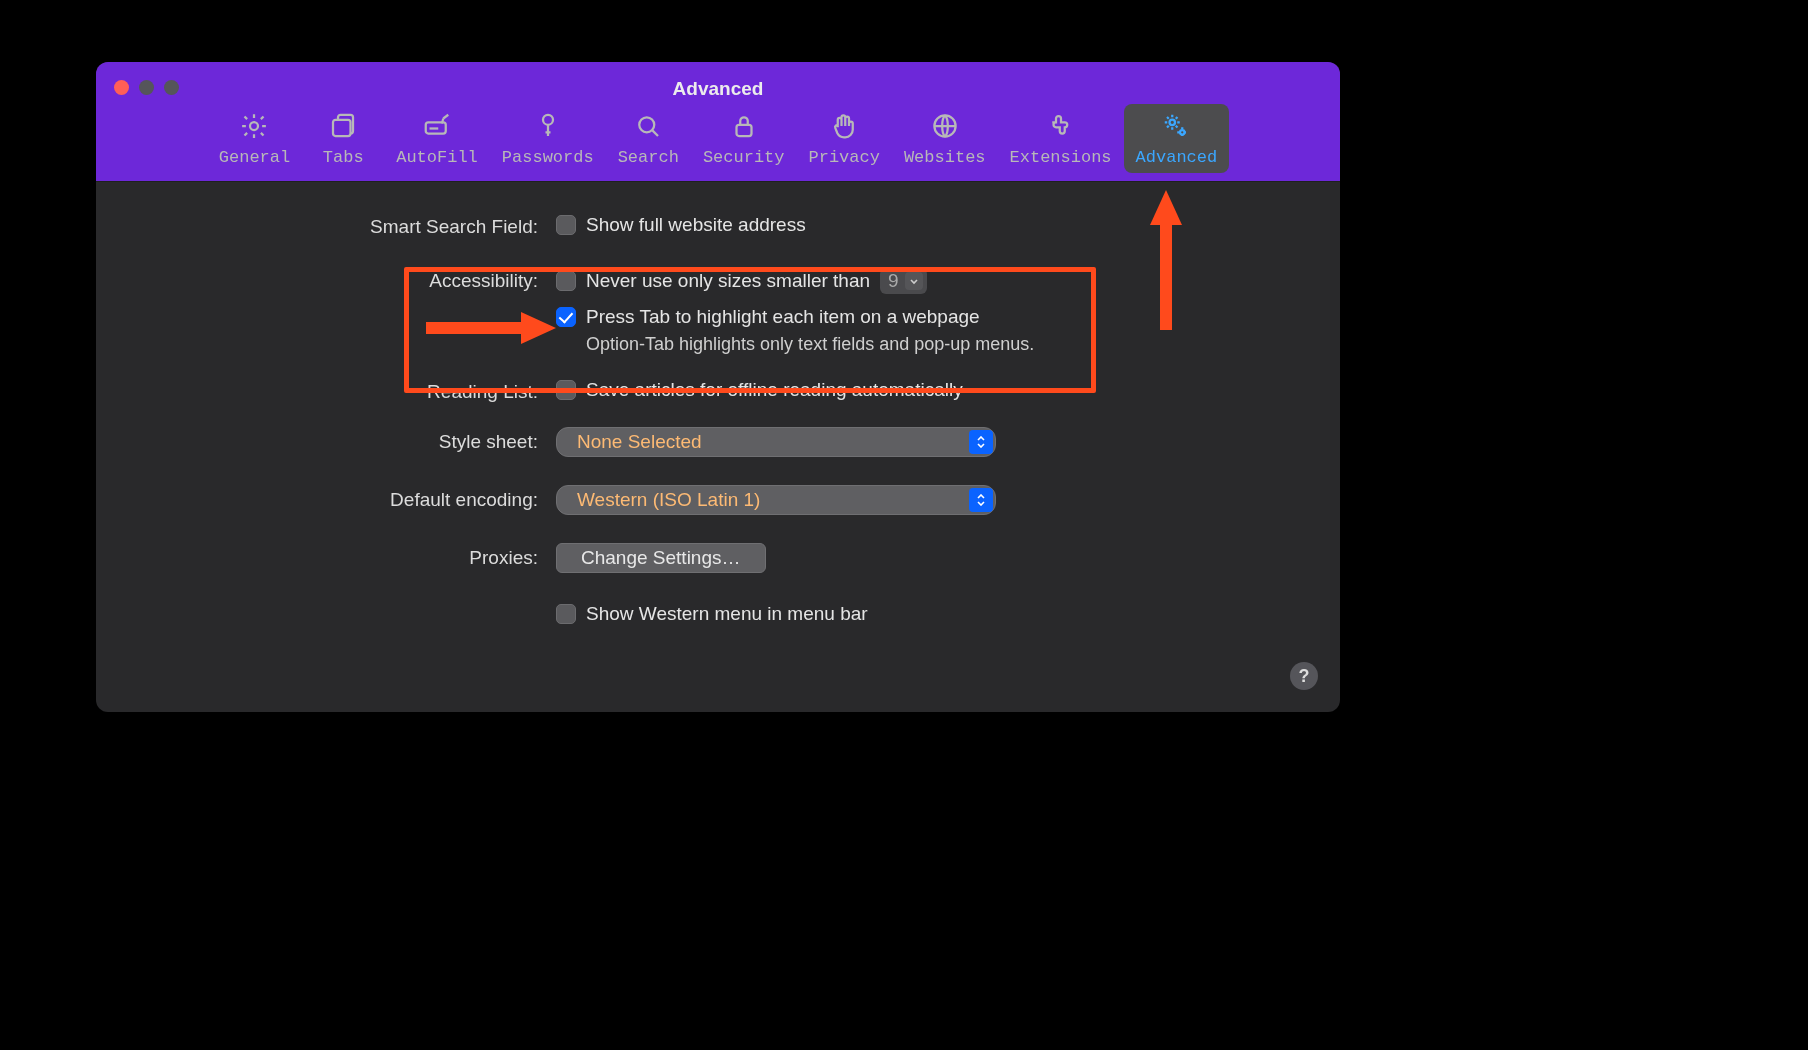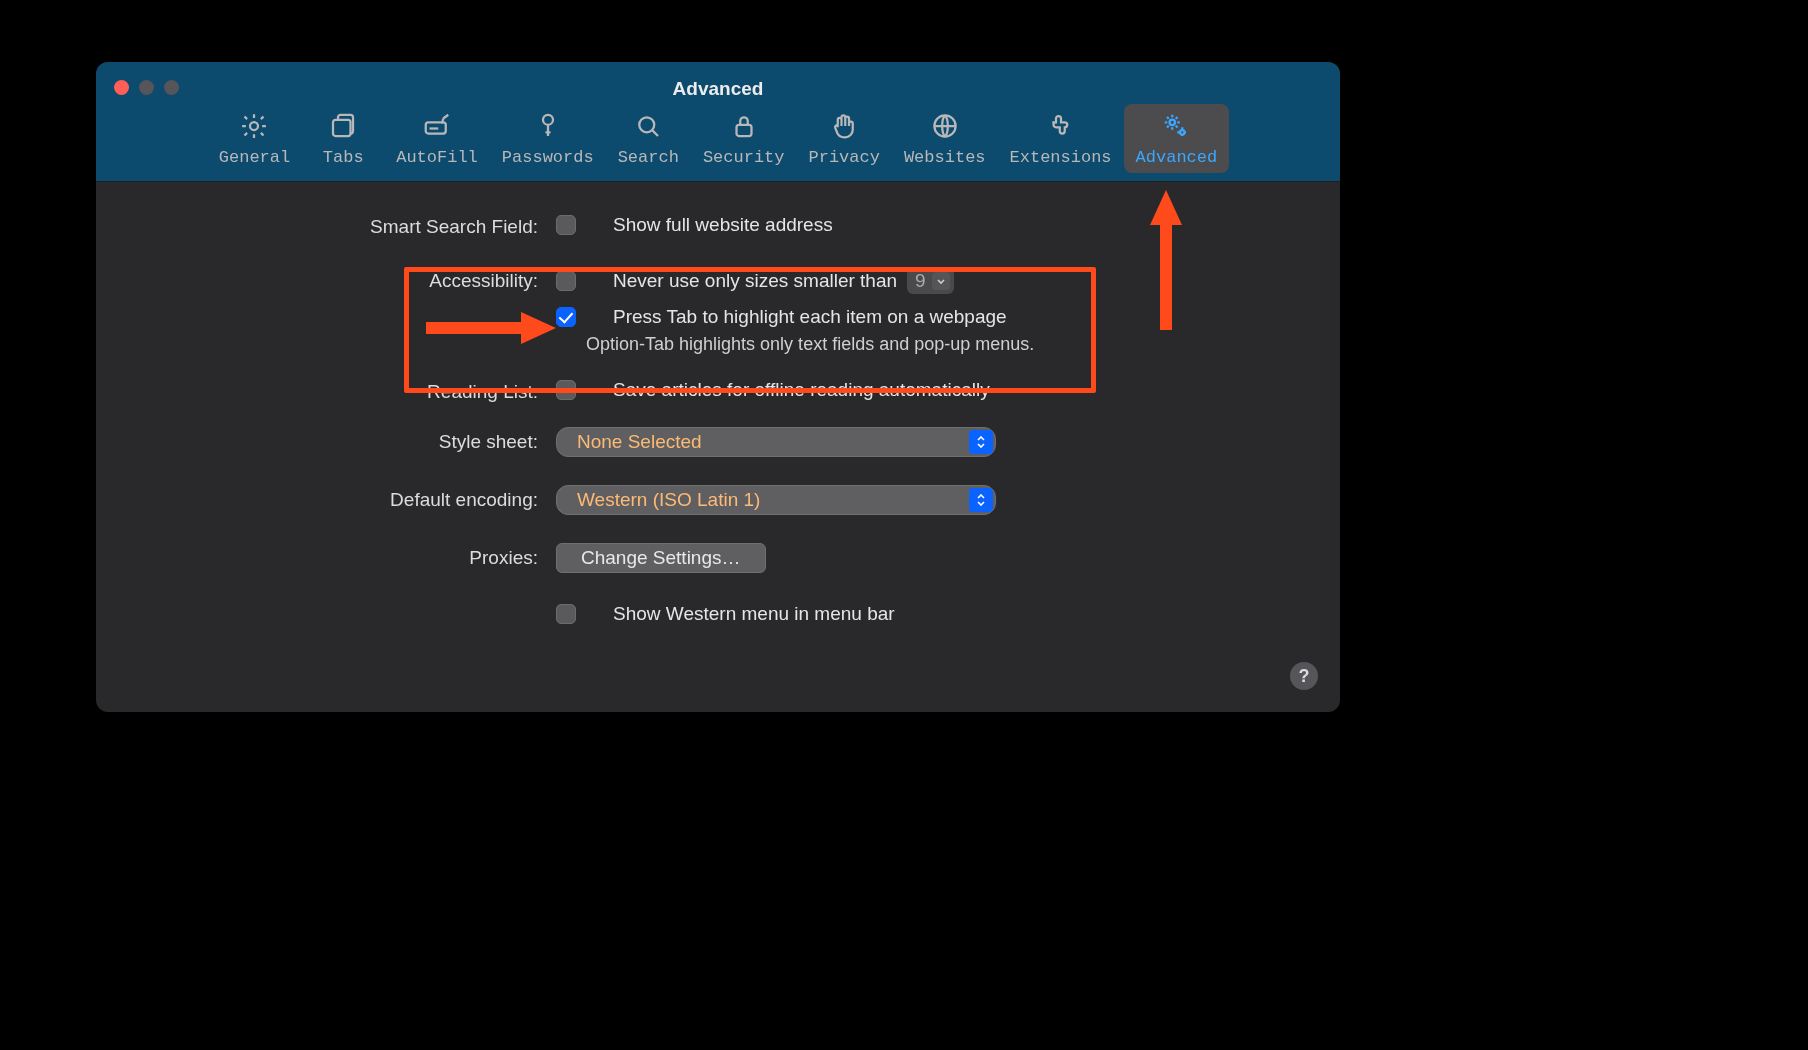--- a/index.html
+++ b/index.html
@@ -18,21 +18,21 @@
     top: 62px;
     width: 1244px;
     height: 650px;
     background: #29292b;
     border-radius: 12px;
     box-shadow: 0 30px 80px rgba(0,0,0,0.6);
     overflow: visible;
   }
   .titlebar {
     height: 120px;
-    background: #0c4a6e;
+    background: #6d28d9;
     border-top-left-radius: 12px;
     border-top-right-radius: 12px;
     position: relative;
     border-bottom: 1px solid #1f1f20;
   }
   .traffic {
     position: absolute;
     top: 18px;
     left: 18px;
     display: flex;
@@ -119,21 +119,21 @@
     background: #0a63ff;
     border-color: #0a63ff;
   }
   .checkbox.checked::after {
     content: "";
     width: 6px; height: 11px;
     border: solid #fff;
     border-width: 0 2.5px 2.5px 0;
     transform: rotate(42deg) translate(-1px,-1px);
   }
-  .ck-label { color: #e5e5e5; margin-left: 27px; }
+  .ck-label { color: #e5e5e5; }
   .helper {
     color: #cfcfcf;
     font-size: 18px;
     margin-left: 30px;
   }
   .num-select {
     display: inline-flex;
     background: #4a4a4d;
     border-radius: 6px;
     align-items: center;

